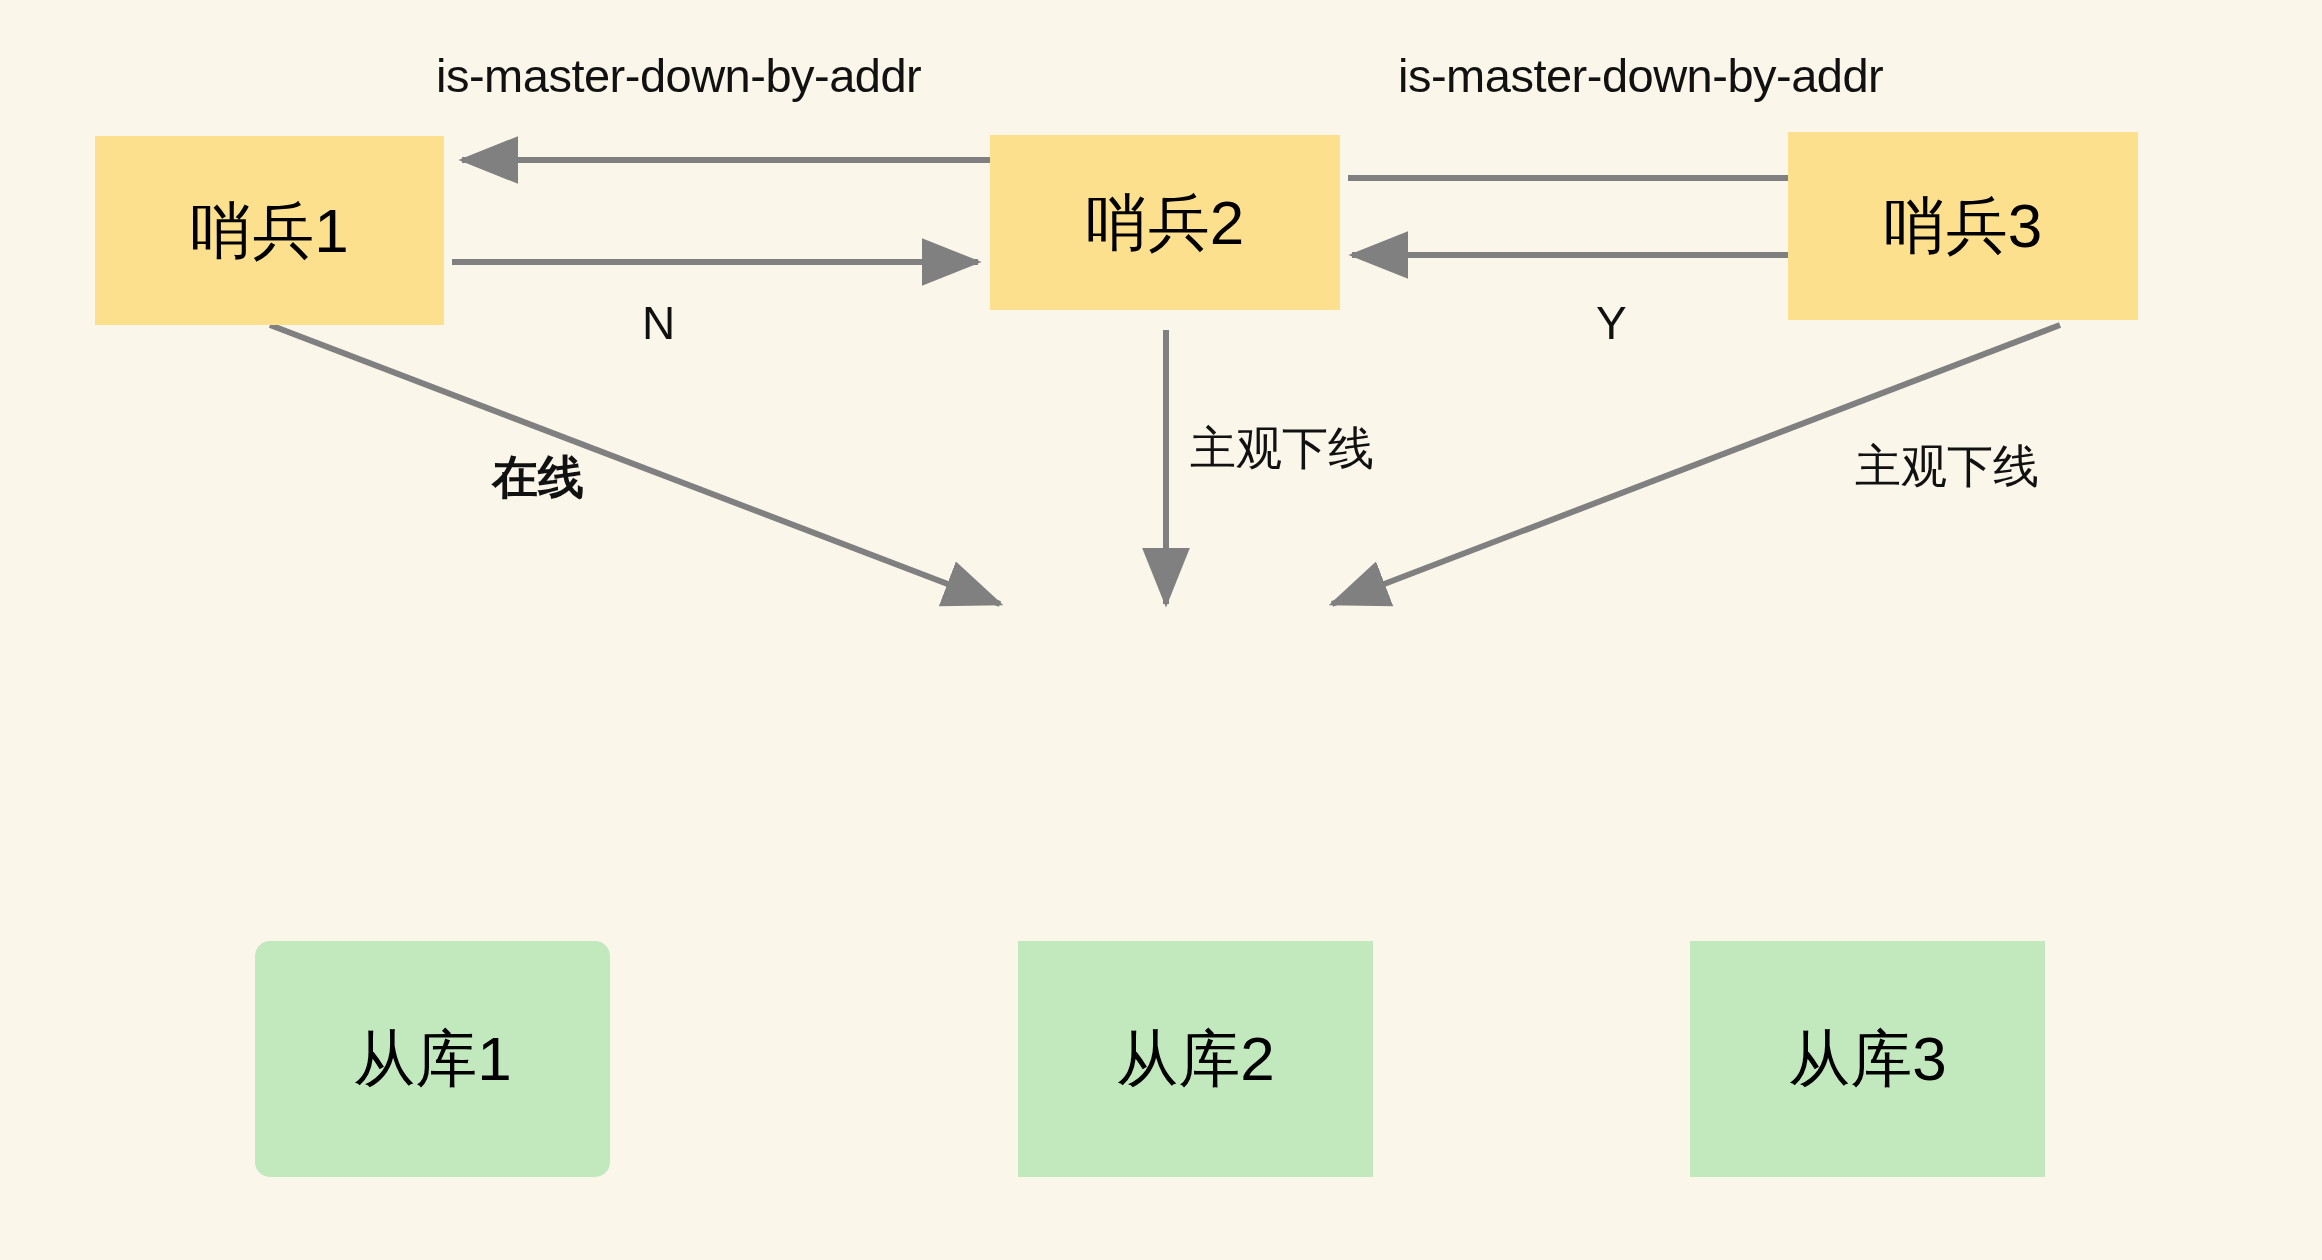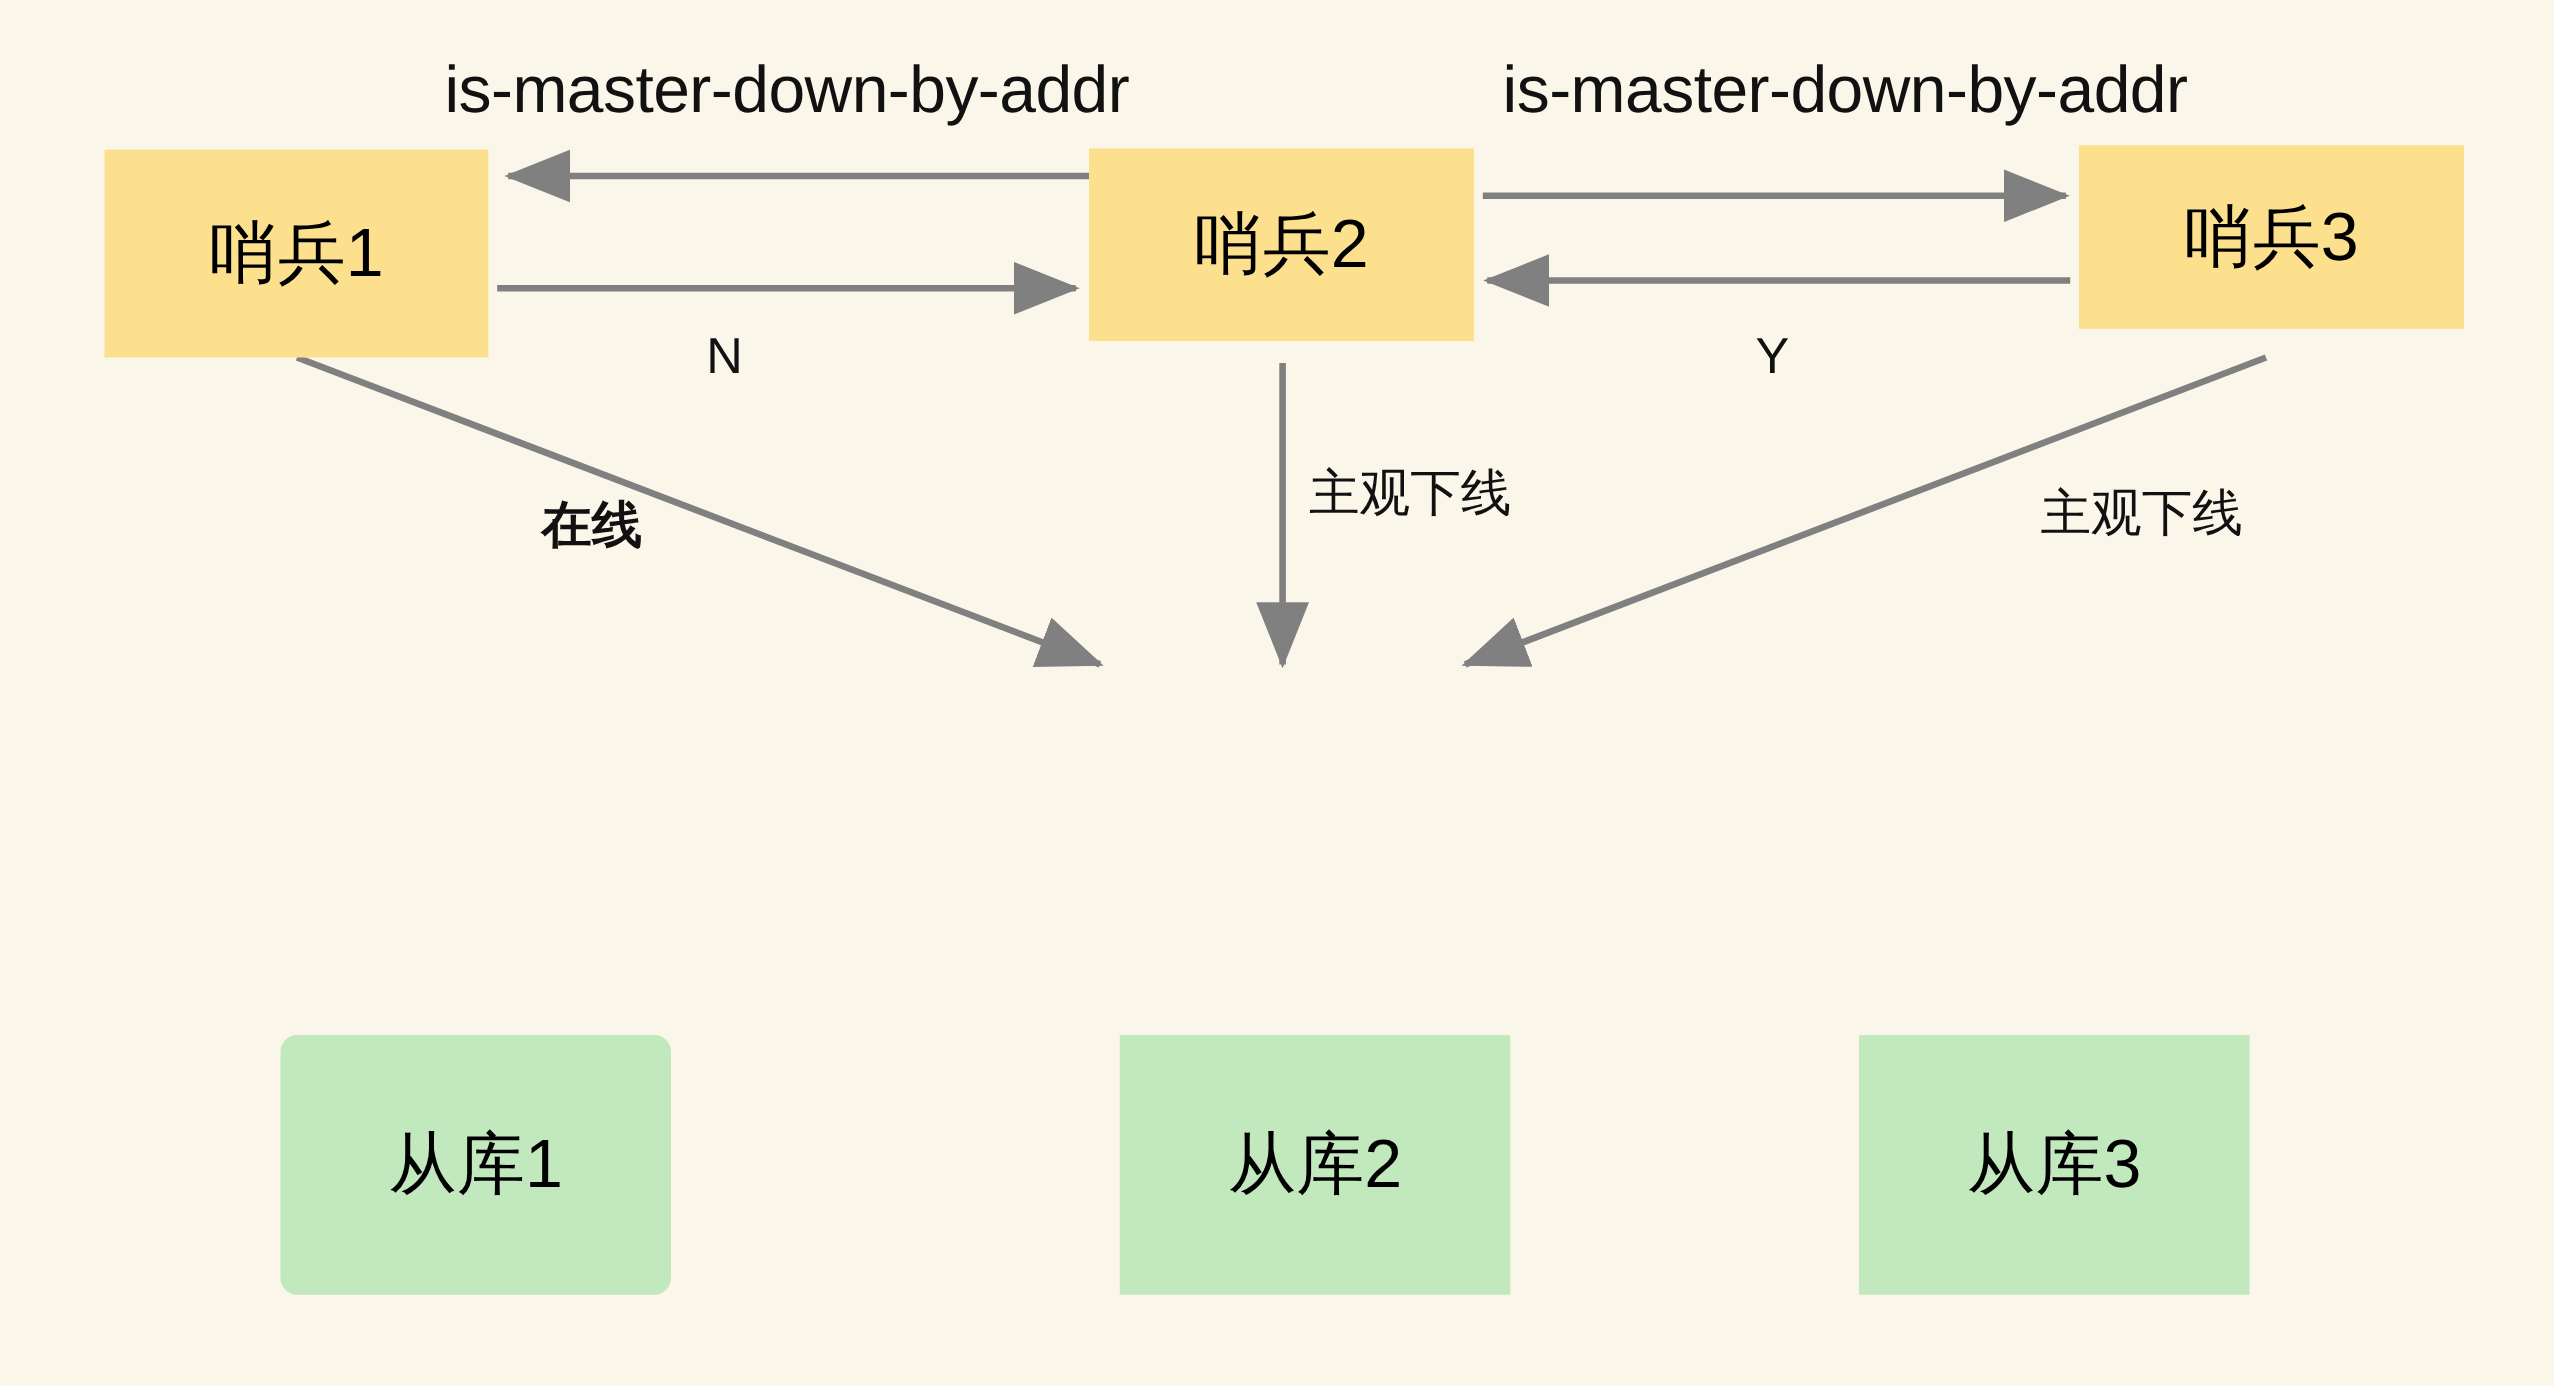--- a/index.html
+++ b/index.html
@@ -32,22 +32,23 @@
     background: #c2e8be;
     font-size: 62px;
   }
   .edge-label {
     position: absolute;
     color: #111;
     white-space: nowrap;
     line-height: 1;
   }
   .label-mono {
-    font-size: 60px;
+    font-size: 47px;
     letter-spacing: -0.5px;
+    margin-left: 32px;
   }
   .label-cjk {
     font-size: 46px;
   }
   .label-single {
     font-size: 46px;
   }
   svg.wires {
     position: absolute;
     left: 0;
@@ -85,21 +86,21 @@
   </svg>
 
   <div class="node sentinel" style="left:95px; top:136px; width:349px; height:189px;">
     <span>哨兵1</span>
   </div>
 
   <div class="node sentinel" style="left:990px; top:135px; width:350px; height:175px;">
     <span>哨兵2</span>
   </div>
 
-  <div class="node sentinel" style="left:1890px; top:132px; width:350px; height:167px;">
+  <div class="node sentinel" style="left:1788px; top:132px; width:350px; height:188px;">
     <span>哨兵3</span>
   </div>
 
 
   <div class="node db" style="left:255px; top:941px; width:355px; height:236px;border-radius:15px;">
     <span>从库1</span>
   </div>
 
   <div class="node db" style="left:988px; top:941px; width:355px; height:236px;margin-left:30px;">
     <span>从库2</span>

